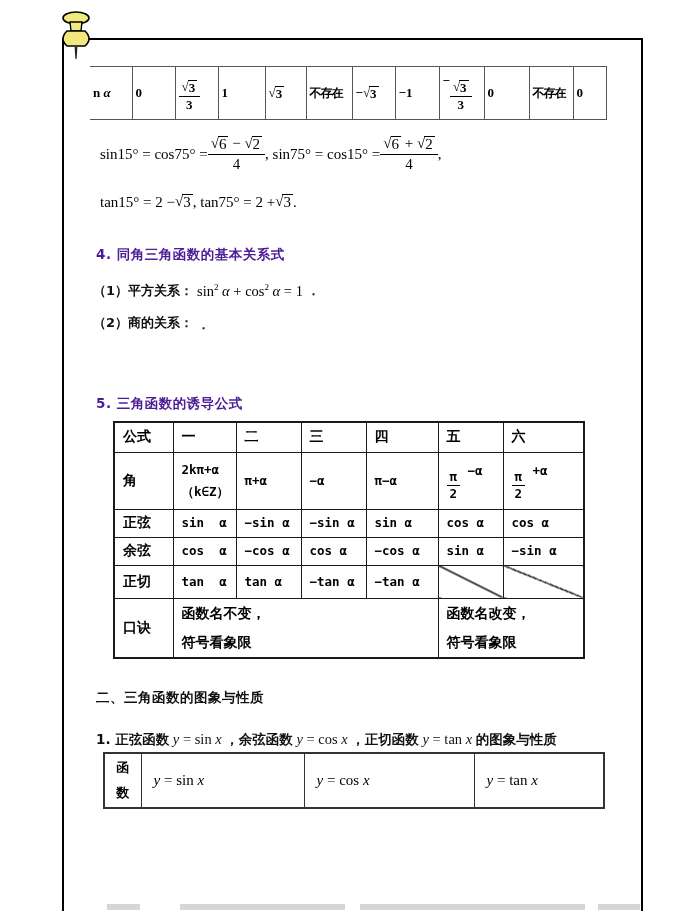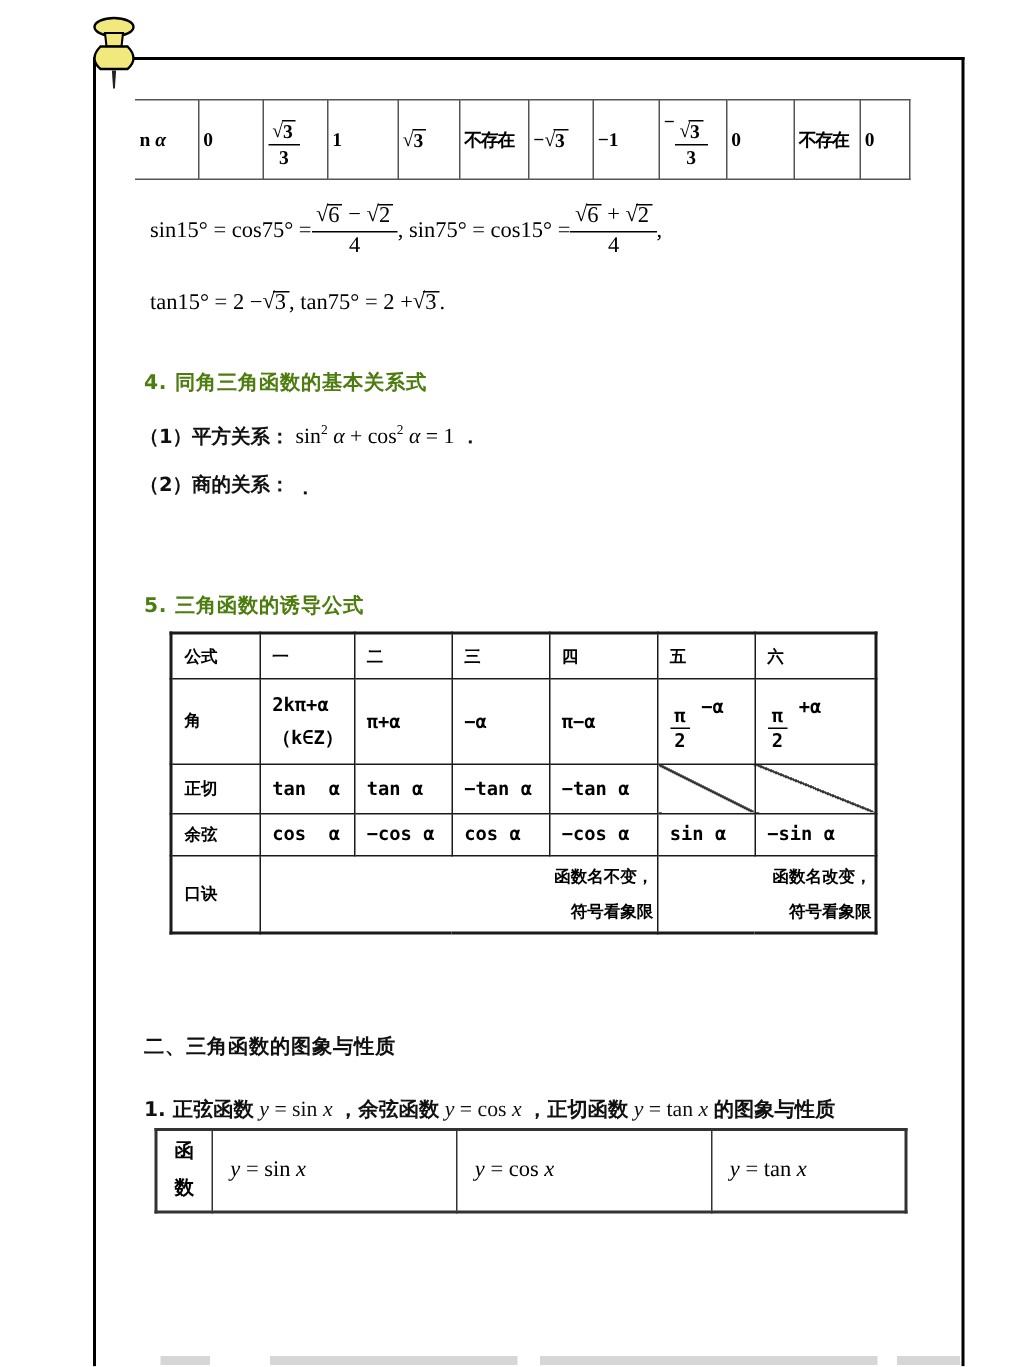--- a/index.html
+++ b/index.html
@@ -26,39 +26,39 @@
   
   .t-top{position:absolute;left:90px;top:66px;border-collapse:collapse;table-layout:fixed;
          font-weight:bold;font-size:13px;font-family:"Liberation Serif","DejaVu Sans",serif;}
   .t-top td{border:1px solid #555;border-top:1.5px solid #555;border-bottom:1.5px solid #555;
             height:52px;padding:0 1px 0 3px;vertical-align:middle;overflow:hidden;}
   .t-top td:first-child{border-left:none;}
   .t-top .cjk{font-family:Liberation Serif, serif;font-size:12px;letter-spacing:-1px;}
 
   .mathline{font-size:15px;}
 
-  .h-green{color:#4d7c0f;font-weight:bold;font-size:13.5px;
+  .h-green{color:#4c1d95;font-weight:bold;font-size:13.5px;
            font-family:"DejaVu Sans","Liberation Sans",sans-serif;letter-spacing:0.5px;}
   .h-black{color:#111;font-weight:bold;font-size:13.5px;
            font-family:"DejaVu Sans","Liberation Sans",sans-serif;letter-spacing:0.5px;}
   .cjk-b{font-family:"DejaVu Sans","Liberation Sans",sans-serif;font-weight:bold;font-size:13px;color:#111;}
   .item-math{font-family:"Liberation Serif","DejaVu Serif",serif;font-size:14.5px;font-weight:normal;}
   .flex-base{display:flex;align-items:flex-end;gap:4px;}
   .flex-end{display:flex;align-items:flex-end;gap:4px;}
 
   
   .t-ind{position:absolute;left:113px;top:421px;border-collapse:collapse;table-layout:fixed;
          border:2px solid #1a1a1a;}
   .t-ind td{border:1px solid #1a1a1a;vertical-align:middle;text-align:left;padding:0 2px 0 8px;overflow:hidden;}
-  .t-ind .lblc{font-family:"DejaVu Sans","Liberation Sans",sans-serif;font-weight:bold;font-size:11px;}
+  .t-ind .lblc{font-family:"DejaVu Sans","Liberation Sans",sans-serif;font-weight:bold;font-size:14px;}
   .t-ind .cellv{font-family:"DejaVu Sans Mono","Liberation Mono",monospace;font-weight:bold;
                 font-size:12.5px;white-space:pre-wrap;line-height:1.7;}
   .t-ind .diag{background:linear-gradient(to right top,transparent calc(50% - 0.8px),
                #333 calc(50% - 0.8px),#333 calc(50% + 0.8px),transparent calc(50% + 0.8px));}
-  .t-ind .mn{line-height:2.1;text-align:right;}
+  .t-ind .mn{line-height:2.1;}
 
   
   .t-fn{position:absolute;left:103px;top:752px;border-collapse:collapse;table-layout:fixed;
         border:2px solid #333;}
   .t-fn td{border:1px solid #333;vertical-align:middle;overflow:hidden;}
   .t-fn .fnlbl{font-family:"DejaVu Sans","Liberation Sans",sans-serif;font-weight:bold;
                font-size:13px;text-align:center;line-height:1.9;}
   .t-fn .fncell{font-family:"Liberation Serif","DejaVu Serif",serif;font-size:15px;padding-left:12px;}
 
   .strip{position:absolute;top:904px;height:6px;background:#d6d6d6;}
@@ -194,37 +194,46 @@
     </tr>
     <tr style="height:57px">
       <td class="lblc">角</td>
       <td class="cellv">2kπ+α<br>（k∈Z）</td>
       <td class="cellv">π+α</td>
       <td class="cellv">−α</td>
       <td class="cellv">π−α</td>
       <td class="cellv"><span class="frac"><span class="num">π</span><span class="den">2</span></span> −α</td>
       <td class="cellv"><span class="frac"><span class="num">π</span><span class="den">2</span></span> +α</td>
     </tr>
+    <tr style="height:28px">
+      <td class="lblc">正弦</td>
+      <td class="cellv">sin  α</td>
+      <td class="cellv">−sin α</td>
+      <td class="cellv">−sin α</td>
+      <td class="cellv">sin α</td>
+      <td class="cellv">cos α</td>
+      <td class="cellv">cos α</td>
+    </tr>
+    <tr style="height:28px">
+      <td class="lblc">余弦</td>
+      <td class="cellv">cos  α</td>
+      <td class="cellv">−cos α</td>
+      <td class="cellv">cos α</td>
+      <td class="cellv">−cos α</td>
+      <td class="cellv">sin α</td>
+      <td class="cellv">−sin α</td>
+    </tr>
     <tr style="height:33px">
       <td class="lblc">正切</td>
       <td class="cellv">tan  α</td>
       <td class="cellv">tan α</td>
       <td class="cellv">−tan α</td>
       <td class="cellv">−tan α</td>
       <td class="cellv diag"></td>
       <td class="cellv diag"></td>
-    </tr>
-    <tr style="height:28px">
-      <td class="lblc">余弦</td>
-      <td class="cellv">cos  α</td>
-      <td class="cellv">−cos α</td>
-      <td class="cellv">cos α</td>
-      <td class="cellv">−cos α</td>
-      <td class="cellv">sin α</td>
-      <td class="cellv">−sin α</td>
     </tr>
     <tr style="height:52px">
       <td class="lblc">口诀</td>
       <td class="lblc mn" colspan="4">函数名不变，<br>符号看象限</td>
       <td class="lblc mn" colspan="2">函数名改变，<br>符号看象限</td>
     </tr>
   </tbody>
     </table>
 
   <div class="abs h-black" style="left:96px;top:689px;">二、三角函数的图象与性质</div>

